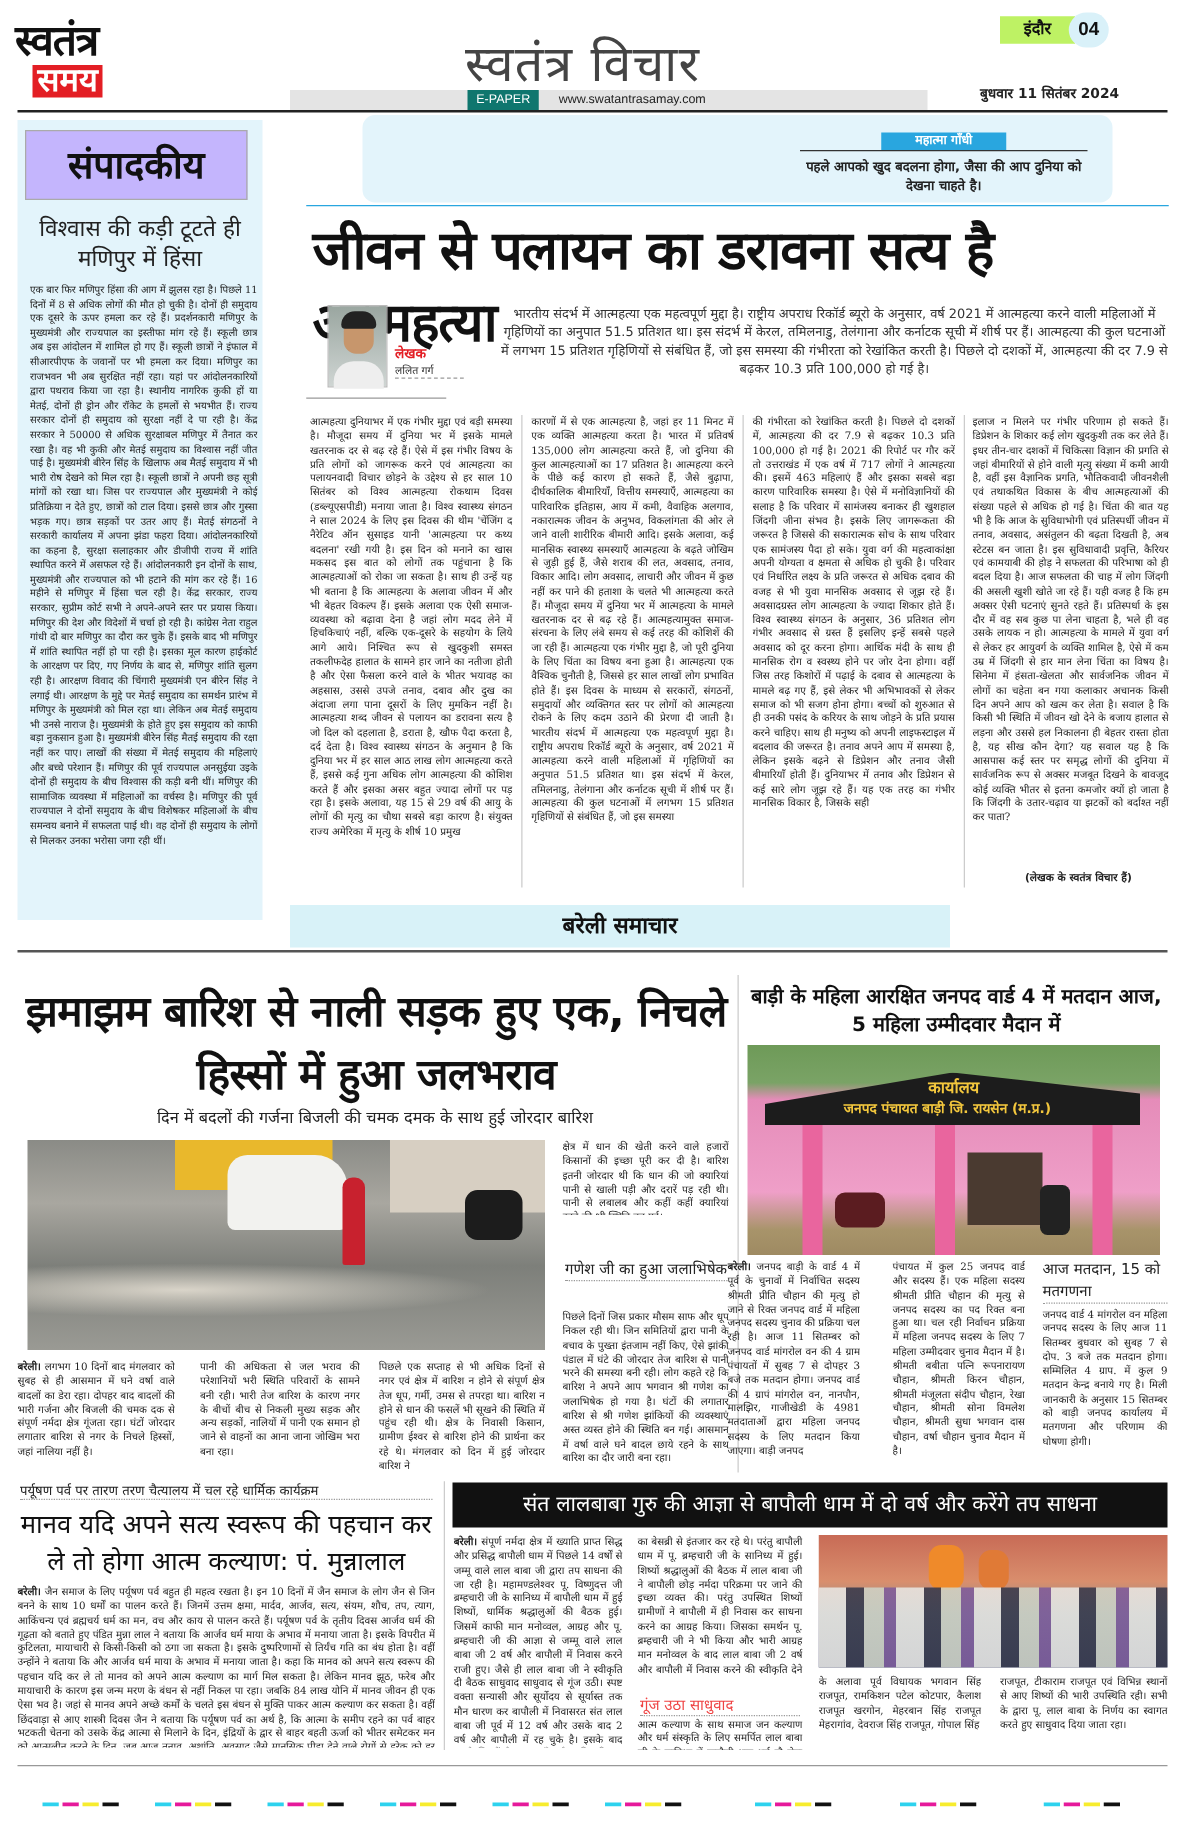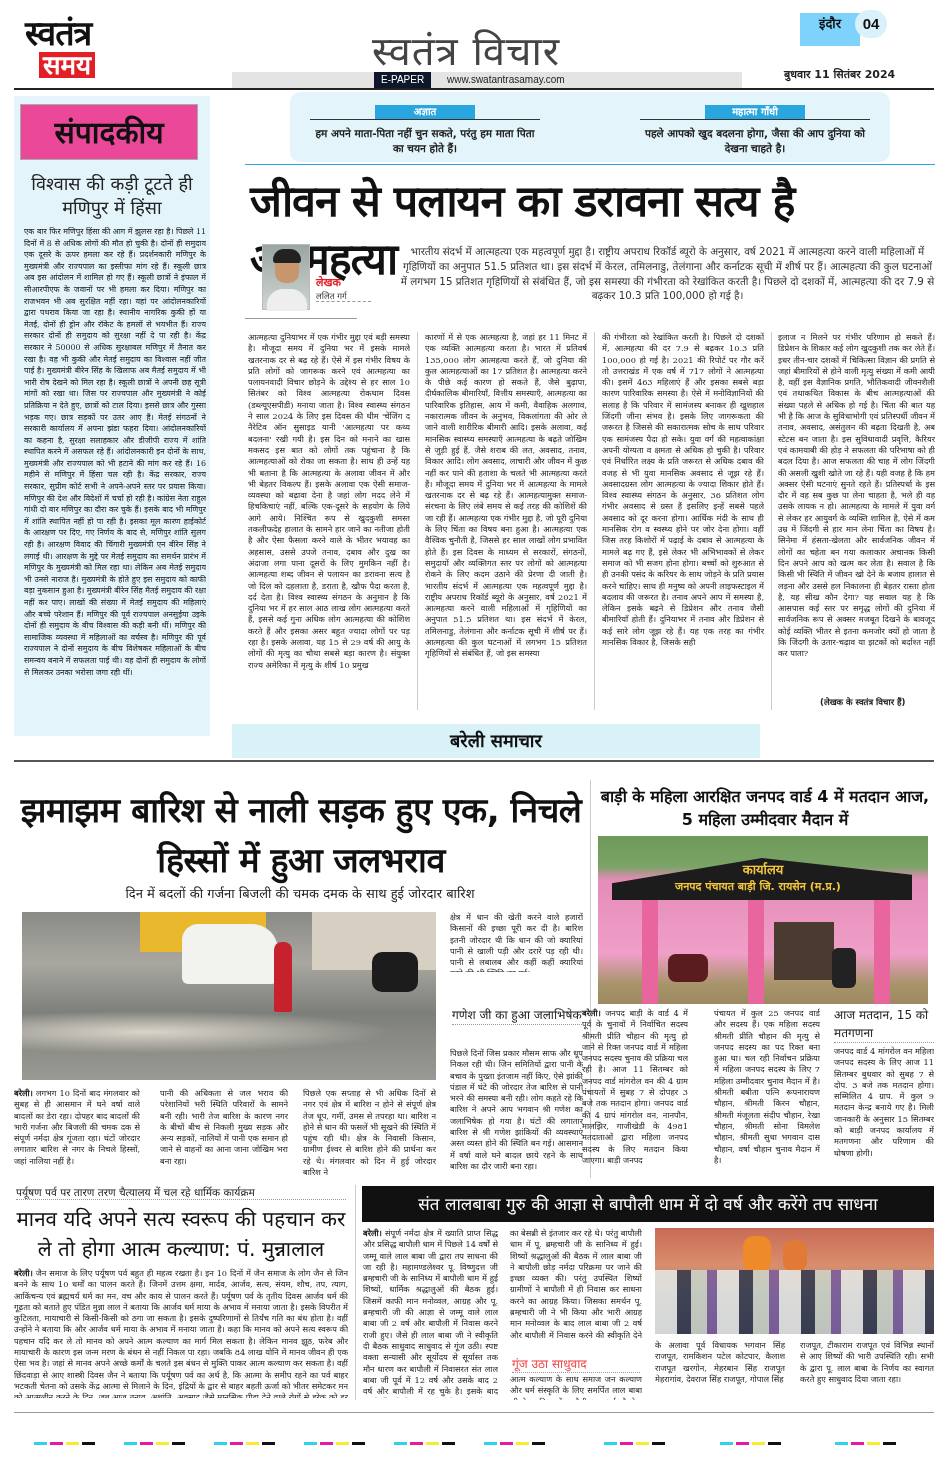--- a/index.html
+++ b/index.html
@@ -3,37 +3,37 @@
 <meta charset="utf-8">
 <style>
   * { box-sizing: border-box; margin: 0; padding: 0; }
   body { width: 945px; height: 1468px; background: #fff; font-family: "DejaVu Sans", sans-serif; color: #111; position: relative; overflow: hidden; }
   .abs { position: absolute; }
   .cond { font-family: "Liberation Sans", sans-serif; }
   .serif { font-family: "DejaVu Serif", serif; }
   .body-txt { font-size: 8.2px; line-height: 11.3px; text-align: justify; color: #222; font-family: "DejaVu Serif", serif; overflow: hidden; }
 
   
-  #logo { left: 25px; top: 14px; width: 70px; height: 72px; }
+  #logo { left: 12px; top: 14px; width: 70px; height: 72px; }
   #logo .l1 { font-size: 34px; font-weight: 900; color: #111; line-height: 38px; letter-spacing: -1px; }
   #logo .l2 { display: inline-block; margin-left: 14px; background: #e31e24; color: #fff; font-size: 26px; font-weight: 900; line-height: 26px; padding: 0 4px; }
   #title-bar { left: 232px; top: 10px; width: 510px; height: 75px; }
   #paper-title { position: absolute; left: 140px; top: 12px; font-size: 40px; color: #444; font-weight: 400; letter-spacing: 1px; }
   #url-bar { position: absolute; left: 0; top: 62px; width: 510px; height: 16px; background: #e4e4e4; }
-  #epaper-tag { position: absolute; left: 142px; top: 0; background: #0f172a; color: #fff; font-size: 10px; line-height: 16px; padding: 0 7px; }
+  #epaper-tag { position: absolute; left: 142px; top: 0; background: #0f766e; color: #fff; font-size: 10px; line-height: 16px; padding: 0 7px; }
   #site-url { position: absolute; left: 215px; top: 0; font-size: 10px; line-height: 16px; color: #222; }
   #city-box { left: 800px; top: 10px; width: 92px; height: 28px; }
-  #city { position: absolute; left: 0; top: 3px; width: 60px; height: 33px; background: #7dd3fc; font-size: 13px; font-weight: 700; text-align: center; line-height: 22px; }
+  #city { position: absolute; left: 0; top: 3px; width: 60px; height: 22px; background: #bef264; font-size: 13px; font-weight: 700; text-align: center; line-height: 22px; }
   #page-no { position: absolute; left: 55px; top: 0; width: 32px; height: 28px; border-radius: 14px; background: #d9f1f9; font-size: 15px; font-weight: 900; text-align: center; line-height: 28px; }
   #date { left: 784px; top: 66px; font-size: 11px; font-weight: 700; color: #222; }
   #mast-rule { left: 14px; top: 88px; width: 920px; height: 2px; background: #222; }
 
   
   #editorial { left: 14px; top: 96px; width: 196px; height: 640px; background: #e3f4fb; }
-  #ed-box { position: absolute; left: 6px; top: 8px; width: 178px; height: 56px; background: #ec4899; border: 1px solid #aaa; text-align: center; font-size: 30px; font-weight: 900; line-height: 56px; }
+  #ed-box { position: absolute; left: 6px; top: 8px; width: 178px; height: 56px; background: #c4b5fd; border: 1px solid #aaa; text-align: center; font-size: 30px; font-weight: 900; line-height: 56px; }
   #ed-headline { position: absolute; left: 6px; top: 76px; width: 184px; text-align: center; font-size: 18px; line-height: 24px; color: #222; }
   #ed-body { position: absolute; left: 10px; top: 130px; width: 182px; height: 510px; font-size: 7.9px; line-height: 11.6px; }
 
   
   #quotes { left: 290px; top: 92px; width: 600px; height: 70px; background: #e3f4fb; border-radius: 10px; }
   .q { position: absolute; top: 8px; width: 230px; text-align: center; }
   .q .tag { display: inline-block; width: 100px; background: #29a6df; color: #fff; font-size: 10px; font-weight: 700; line-height: 14px; }
   .q .rule { height: 1px; background: #333; margin: 0 0 6px 0; }
   .q .txt { font-size: 10.5px; line-height: 15px; font-weight: 600; color: #222; }
   #quote-1 { left: 20px; } #quote-2 { left: 350px; }
@@ -138,25 +138,20 @@
 <div id="date" class="abs">बुधवार 11 सितंबर 2024</div>
 <div id="mast-rule" class="abs"></div>
 
 <div id="editorial" class="abs">
   <div id="ed-box">संपादकीय</div>
   <div id="ed-headline">विश्वास की कड़ी टूटते ही मणिपुर में हिंसा</div>
   <div id="ed-body" class="body-txt">एक बार फिर मणिपुर हिंसा की आग में झुलस रहा है। पिछले 11 दिनों में 8 से अधिक लोगों की मौत हो चुकी है। दोनों ही समुदाय एक दूसरे के ऊपर हमला कर रहे हैं। प्रदर्शनकारी मणिपुर के मुख्यमंत्री और राज्यपाल का इस्तीफा मांग रहे हैं। स्कूली छात्र अब इस आंदोलन में शामिल हो गए हैं। स्कूली छात्रों ने इंफाल में सीआरपीएफ के जवानों पर भी हमला कर दिया। मणिपुर का राजभवन भी अब सुरक्षित नहीं रहा। यहां पर आंदोलनकारियों द्वारा पथराव किया जा रहा है। स्थानीय नागरिक कुकी हों या मेतई, दोनों ही ड्रोन और रॉकेट के हमलों से भयभीत हैं। राज्य सरकार दोनों ही समुदाय को सुरक्षा नहीं दे पा रही है। केंद्र सरकार ने 50000 से अधिक सुरक्षाबल मणिपुर में तैनात कर रखा है। वह भी कुकी और मेतई समुदाय का विश्वास नहीं जीत पाई है। मुख्यमंत्री बीरेन सिंह के खिलाफ अब मैतई समुदाय में भी भारी रोष देखने को मिल रहा है। स्कूली छात्रों ने अपनी छह सूत्री मांगों को रखा था। जिस पर राज्यपाल और मुख्यमंत्री ने कोई प्रतिक्रिया न देते हुए, छात्रों को टाल दिया। इससे छात्र और गुस्सा भड़क गए। छात्र सड़कों पर उतर आए हैं। मेतई संगठनों ने सरकारी कार्यालय में अपना झंडा फहरा दिया। आंदोलनकारियों का कहना है, सुरक्षा सलाहकार और डीजीपी राज्य में शांति स्थापित करने में असफल रहे हैं। आंदोलनकारी इन दोनों के साथ, मुख्यमंत्री और राज्यपाल को भी हटाने की मांग कर रहे हैं। 16 महीने से मणिपुर में हिंसा चल रही है। केंद्र सरकार, राज्य सरकार, सुप्रीम कोर्ट सभी ने अपने-अपने स्तर पर प्रयास किया। मणिपुर की देश और विदेशों में चर्चा हो रही है। कांग्रेस नेता राहुल गांधी दो बार मणिपुर का दौरा कर चुके हैं। इसके बाद भी मणिपुर में शांति स्थापित नहीं हो पा रही है। इसका मूल कारण हाईकोर्ट के आरक्षण पर दिए, गए निर्णय के बाद से, मणिपुर शांति सुलग रही है। आरक्षण विवाद की चिंगारी मुख्यमंत्री एन बीरेन सिंह ने लगाई थी। आरक्षण के मुद्दे पर मेतई समुदाय का समर्थन प्रारंभ में मणिपुर के मुख्यमंत्री को मिल रहा था। लेकिन अब मेतई समुदाय भी उनसे नाराज है। मुख्यमंत्री के होते हुए इस समुदाय को काफी बड़ा नुकसान हुआ है। मुख्यमंत्री बीरेन सिंह मैतई समुदाय की रक्षा नहीं कर पाए। लाखों की संख्या में मेतई समुदाय की महिलाएं और बच्चे परेशान हैं। मणिपुर की पूर्व राज्यपाल अनसुईया उइके दोनों ही समुदाय के बीच विश्वास की कड़ी बनी थीं। मणिपुर की सामाजिक व्यवस्था में महिलाओं का वर्चस्व है। मणिपुर की पूर्व राज्यपाल ने दोनों समुदाय के बीच विशेषकर महिलाओं के बीच समन्वय बनाने में सफलता पाई थी। वह दोनों ही समुदाय के लोगों से मिलकर उनका भरोसा जगा रही थीं।</div>
 </div>
 
 <div id="quotes" class="abs">
-  <div id="quote-1" class="q">
-    <div class="tag">अज्ञात</div>
-    <div class="rule"></div>
-    <div class="txt">हम अपने माता-पिता नहीं चुन सकते, परंतु हम माता पिता का चयन होते हैं।</div>
-  </div>
   <div id="quote-2" class="q">
     <div class="tag">महात्मा गाँधी</div>
     <div class="rule"></div>
     <div class="txt">पहले आपको खुद बदलना होगा, जैसा की आप दुनिया को देखना चाहते है।</div>
   </div>
 </div>
 <div id="quote-rule" class="abs"></div>
 
 <div id="main-headline" class="abs">जीवन से पलायन का डरावना सत्य है आत्महत्या</div>
 <div id="author-photo" class="abs">

